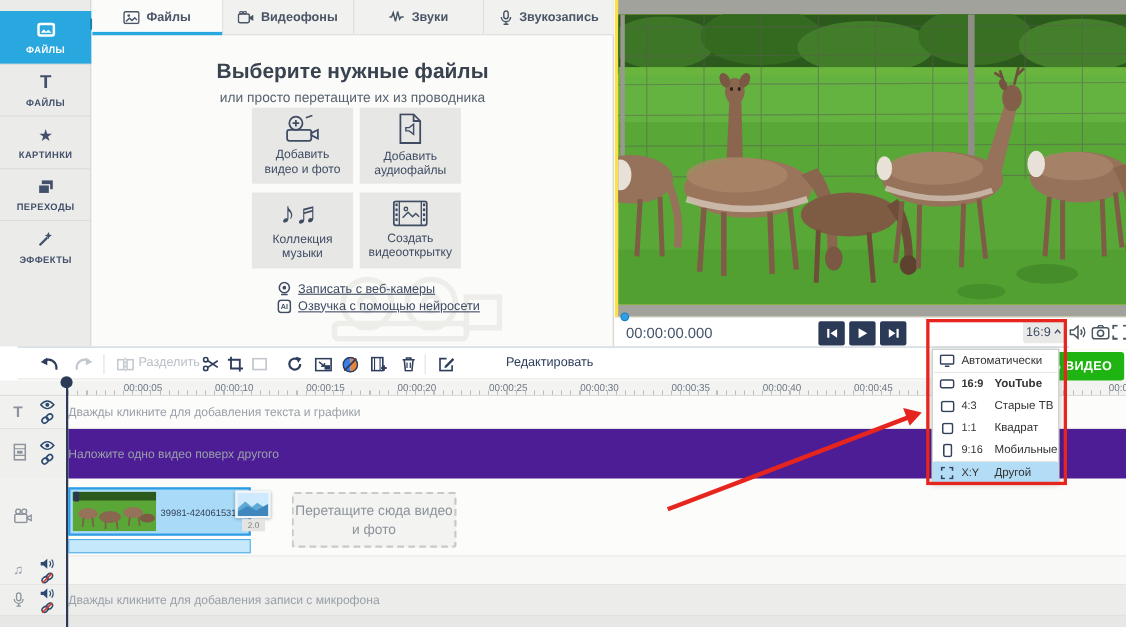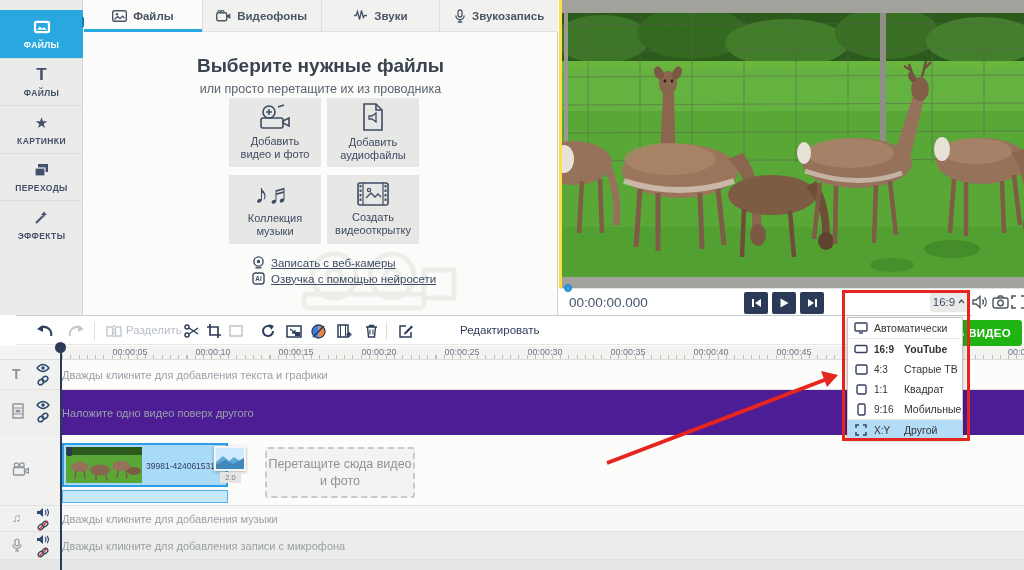--- a/index.html
+++ b/index.html
@@ -560,21 +560,20 @@
                 <circle cx="4.5" cy="3" r="2.2"></circle>
                 <circle cx="10" cy="3" r="2.2"></circle>
                 <rect x="1.5" y="5.5" width="11" height="7.5" rx="1"></rect>
                 <path d="M12.5 8.5l4-2.2v5l-4-2.2z"></path>
               </g>
             </svg>
         </span>
       </div>
     </div>
     <div class="trow" style="top:160px;height:26px;background:#f8f8f6;">
-      <div class="hint" style="top:7px;">Дважды кликните для добавления музыки</div>
       <div class="thead">
         <span class="ticon" style="top:5px;font-size:12px;">♫</span>
         <span class="tctl" style="top:1px;">
           <svg width="13" height="11" viewBox="0 0 13 11">
               <path d="M1 4h2.5L7 1v9L3.5 7H1z" fill="#2c4a70"></path>
               <path d="M9 3.2a3.5 3.5 0 0 1 0 4.6M11 1.8a6 6 0 0 1 0 7.4" fill="none" stroke="#2c4a70" stroke-width="1.1"></path>
             </svg>
           <svg width="12" height="11" viewBox="0 0 12 11">
               <g fill="none" stroke="#2c4a70" stroke-width="1.4">
                 <ellipse cx="4" cy="7" rx="3" ry="2.3" transform="rotate(-40 4 7)"></ellipse>

